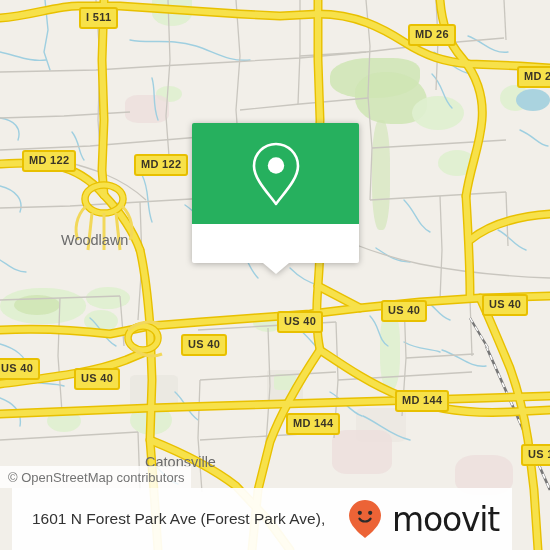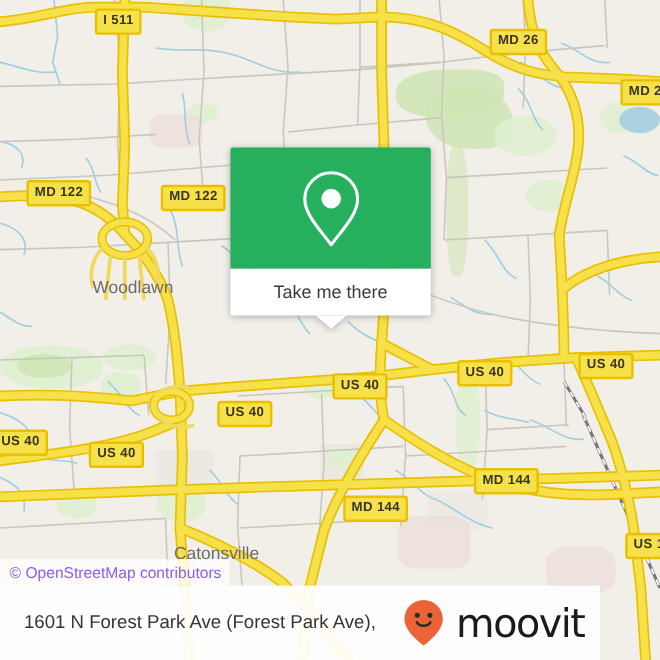--- a/index.html
+++ b/index.html
@@ -84,30 +84,30 @@
   }
 
   
   #attrib {
     position: absolute;
     left: 0; top: 466px;
     height: 22px;
     padding: 0 6px 0 8px;
     display: flex; align-items: center;
     background: rgba(255,255,255,.80);
-    color: #8b5cf6;
+    color: #737373;
     font-size: 13px;
     font-family: "Liberation Sans", sans-serif;
     white-space: nowrap;
   }
 
   
   #footer {
     position: absolute;
-    left: 0; bottom: 0; width: 500px; height: 62px;
+    left: 12px; bottom: 0; width: 500px; height: 62px;
     background: rgba(255,255,255,.93);
     display: flex; align-items: center;
   }
   #footer-text {
     padding-left: 20px;
     color: #333333;
     font-size: 15.5px;
     line-height: 22px;
     max-width: 375px;
     font-family: "Liberation Sans", sans-serif;
@@ -308,21 +308,21 @@
         <path d="M86,206 C76,216 74,230 78,240"></path>
         <path d="M122,206 C132,216 134,230 130,240"></path>
         <path d="M92,213 L88,250"></path>
         <path d="M116,213 L120,250"></path>
         <path d="M104,213 L104,250"></path>
         <path d="M128,330 C138,322 150,320 160,324"></path>
         <path d="M132,348 C142,356 152,358 162,354"></path>
       </g>
     </svg>
 
-    <div class="placelabel" style="left:61px;top:232px;margin-left:16px;">Woodlawn</div>
+    <div class="placelabel" style="left:61px;top:232px;">Woodlawn</div>
     <div class="placelabel" style="left:145px;top:454px;">Catonsville</div>
 
     <div class="shield" style="left:79px;top:7px;">I 511</div>
     <div class="shield" style="left:408px;top:24px;">MD 26</div>
     <div class="shield" style="left:517px;top:66px;">MD 26</div>
     <div class="shield" style="left:22px;top:150px;">MD 122</div>
     <div class="shield" style="left:134px;top:154px;">MD 122</div>
     <div class="shield" style="left:277px;top:311px;">US 40</div>
     <div class="shield" style="left:381px;top:300px;">US 40</div>
     <div class="shield" style="left:482px;top:294px;">US 40</div>
@@ -334,21 +334,20 @@
     <div class="shield" style="left:521px;top:444px;">US 1</div>
 
     <div id="popup">
       <div id="popup-head">
         <svg width="52" height="66" viewBox="0 0 52 66">
           <path d="M26 3 C13.8 3 4 12.8 4 25 C4 38 18 52 26 63 C34 52 48 38 48 25 C48 12.8 38.2 3 26 3 Z" fill="none" stroke="#ffffff" stroke-width="2.6" stroke-linejoin="round"></path>
           <circle cx="26" cy="24.5" r="8.2" fill="#ffffff"></circle>
         </svg>
       </div>
       <div id="popup-body">
-        <span id="popup-label">Take me there</span>
         <span id="popup-tail"></span>
       </div>
     </div>
 
     <div id="attrib">© OpenStreetMap contributors</div>
   </div>
 
   <div id="footer">
     <div id="footer-text">
       <div>1601 N Forest Park Ave (Forest Park Ave),</div>

